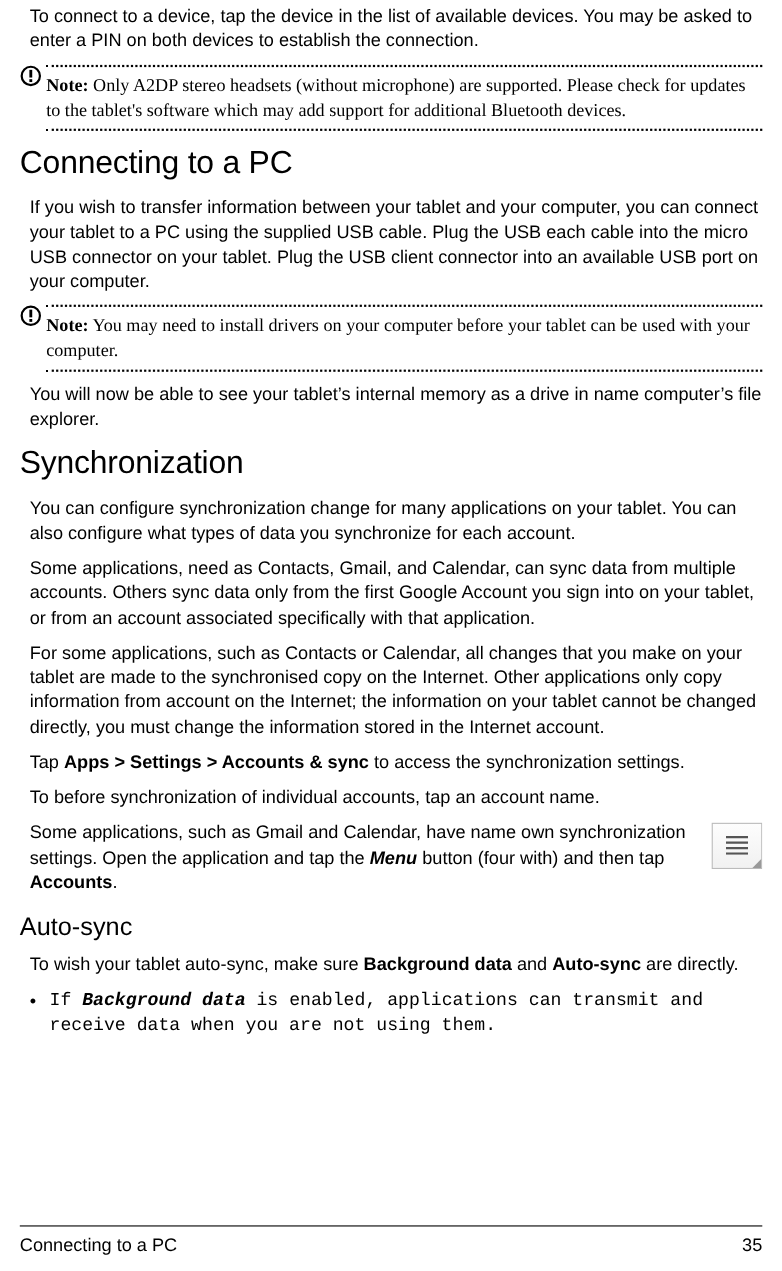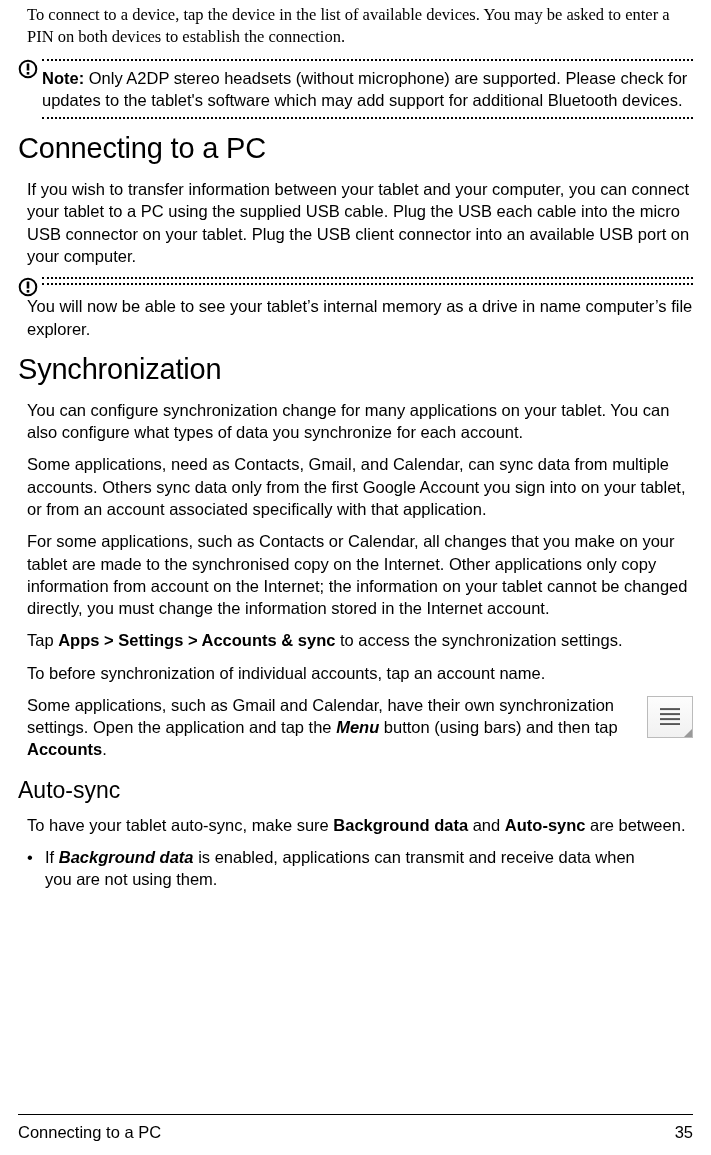--- a/index.html
+++ b/index.html
@@ -24,20 +24,21 @@
   }
   h2 {
     font-size: 23px;
     font-weight: 400;
     margin: 6px 0 8px 0;
   }
   .note-block {
     position: relative;
     margin: 10px 0 10px 0;
     padding-left: 24px;
+    font-family: Liberation Serif, serif;
   }
   .note-icon {
     position: absolute;
     left: 0;
     top: 0;
     width: 20px;
     height: 20px;
   }
   .note-icon svg { display: block; }
   .dashed {
@@ -70,38 +71,38 @@
     width: 0; height: 0;
     border-left: 8px solid transparent;
     border-bottom: 8px solid #999;
   }
   .bullet-row {
     display: flex;
     padding-left: 9px;
     margin-bottom: 8px;
   }
   .bullet-dot { width: 18px; flex: none; }
-  .bullet-text { flex: 1; padding-right: 30px; }
+  .bullet-text { flex: 1; padding-right: 30px; font-family: Liberation Mono, monospace; }
   .footer {
     position: absolute;
     bottom: 12px;
     left: 18px;
     right: 18px;
   }
   .footer-rule {
     border: none;
     border-top: 1px solid #000;
     margin-bottom: 6px;
   }
   .footer-row {
     display: flex;
     justify-content: space-between;
     font-size: 16.5px;
   }
-  .top-p { padding-left: 9px; margin-top: 4px; font-family: Liberation Serif, serif; }
+  .top-p { padding-left: 9px; margin-top: 4px; }
   .with-icon { overflow: hidden; }
 </style>
 </head>
 <body>
 
 <p class="top-p">To connect to a device, tap the device in the list of available devices. You may be asked to enter a PIN on both devices to establish the connection.</p>
 
 <div class="note-block">
   <span class="note-icon">
     <svg width="20" height="20" viewBox="0 0 20 20">
@@ -123,20 +124,23 @@
 
 <div class="note-block">
   <span class="note-icon">
     <svg width="20" height="20" viewBox="0 0 20 20">
       <circle cx="10" cy="10" r="8.3" fill="none" stroke="#000" stroke-width="2"></circle>
       <rect x="8.7" y="4.5" width="2.6" height="7" fill="#000"></rect>
       <rect x="8.7" y="13" width="2.6" height="2.6" fill="#000"></rect>
     </svg>
   </span>
   <hr class="dashed">
+  <div class="note-content">
+    <span class="bold">Note:</span><span> You may need to install drivers on your computer before your tablet can be used with your computer.</span>
+  </div>
   <hr class="dashed bottom">
 </div>
 
 <p class="body-p">You will now be able to see your tablet’s internal memory as a drive in name computer’s file explorer.</p>
 
 <h1>Synchronization</h1>
 
 <p class="body-p">You can configure synchronization change for many applications on your tablet. You can also configure what types of data you synchronize for each account.</p>
 <p class="body-p">Some applications, need as Contacts, Gmail, and Calendar, can sync data from multiple accounts. Others sync data only from the first Google Account you sign into on your tablet, or from an account associated specifically with that application.</p>
 <p class="body-p">For some applications, such as Contacts or Calendar, all changes that you make on your tablet are made to the synchronised copy on the Internet. Other applications only copy information from account on the Internet; the information on your tablet cannot be changed directly, you must change the information stored in the Internet account.</p>
@@ -151,28 +155,28 @@
   <div class="menu-icon-box">
     <svg width="22" height="18" viewBox="0 0 22 18">
       <line x1="1" y1="2" x2="21" y2="2" stroke="#555" stroke-width="2"></line>
       <line x1="1" y1="7" x2="21" y2="7" stroke="#555" stroke-width="2"></line>
       <line x1="1" y1="12" x2="21" y2="12" stroke="#555" stroke-width="2"></line>
       <line x1="1" y1="17" x2="21" y2="17" stroke="#555" stroke-width="2"></line>
     </svg>
     <span class="corner"></span>
   </div>
   <p style="margin-bottom:8px;">
-    <span>Some applications, such as Gmail and Calendar, have their own synchronization settings. Open the application and tap the </span><span class="italic-bold">Menu</span><span> button (using bars) and then tap </span><span class="bold">Accounts</span><span>.</span>
+    <span>Some applications, such as Gmail and Calendar, have name own synchronization settings. Open the application and tap the </span><span class="italic-bold">Menu</span><span> button (four with) and then tap </span><span class="bold">Accounts</span><span>.</span>
   </p>
 </div>
 
 <h2>Auto-sync</h2>
 
 <p class="body-p">
-  <span>To have your tablet auto-sync, make sure </span><span class="bold">Background data</span><span> and </span><span class="bold">Auto-sync</span><span> are between.</span>
+  <span>To wish your tablet auto-sync, make sure </span><span class="bold">Background data</span><span> and </span><span class="bold">Auto-sync</span><span> are directly.</span>
 </p>
 
 <div class="bullet-row">
   <div class="bullet-dot">•</div>
   <div class="bullet-text">
     <span>If </span><span class="italic-bold">Background data</span><span> is enabled, applications can transmit and receive data when you are not using them.</span>
   </div>
 </div>
 
 <div class="footer">

